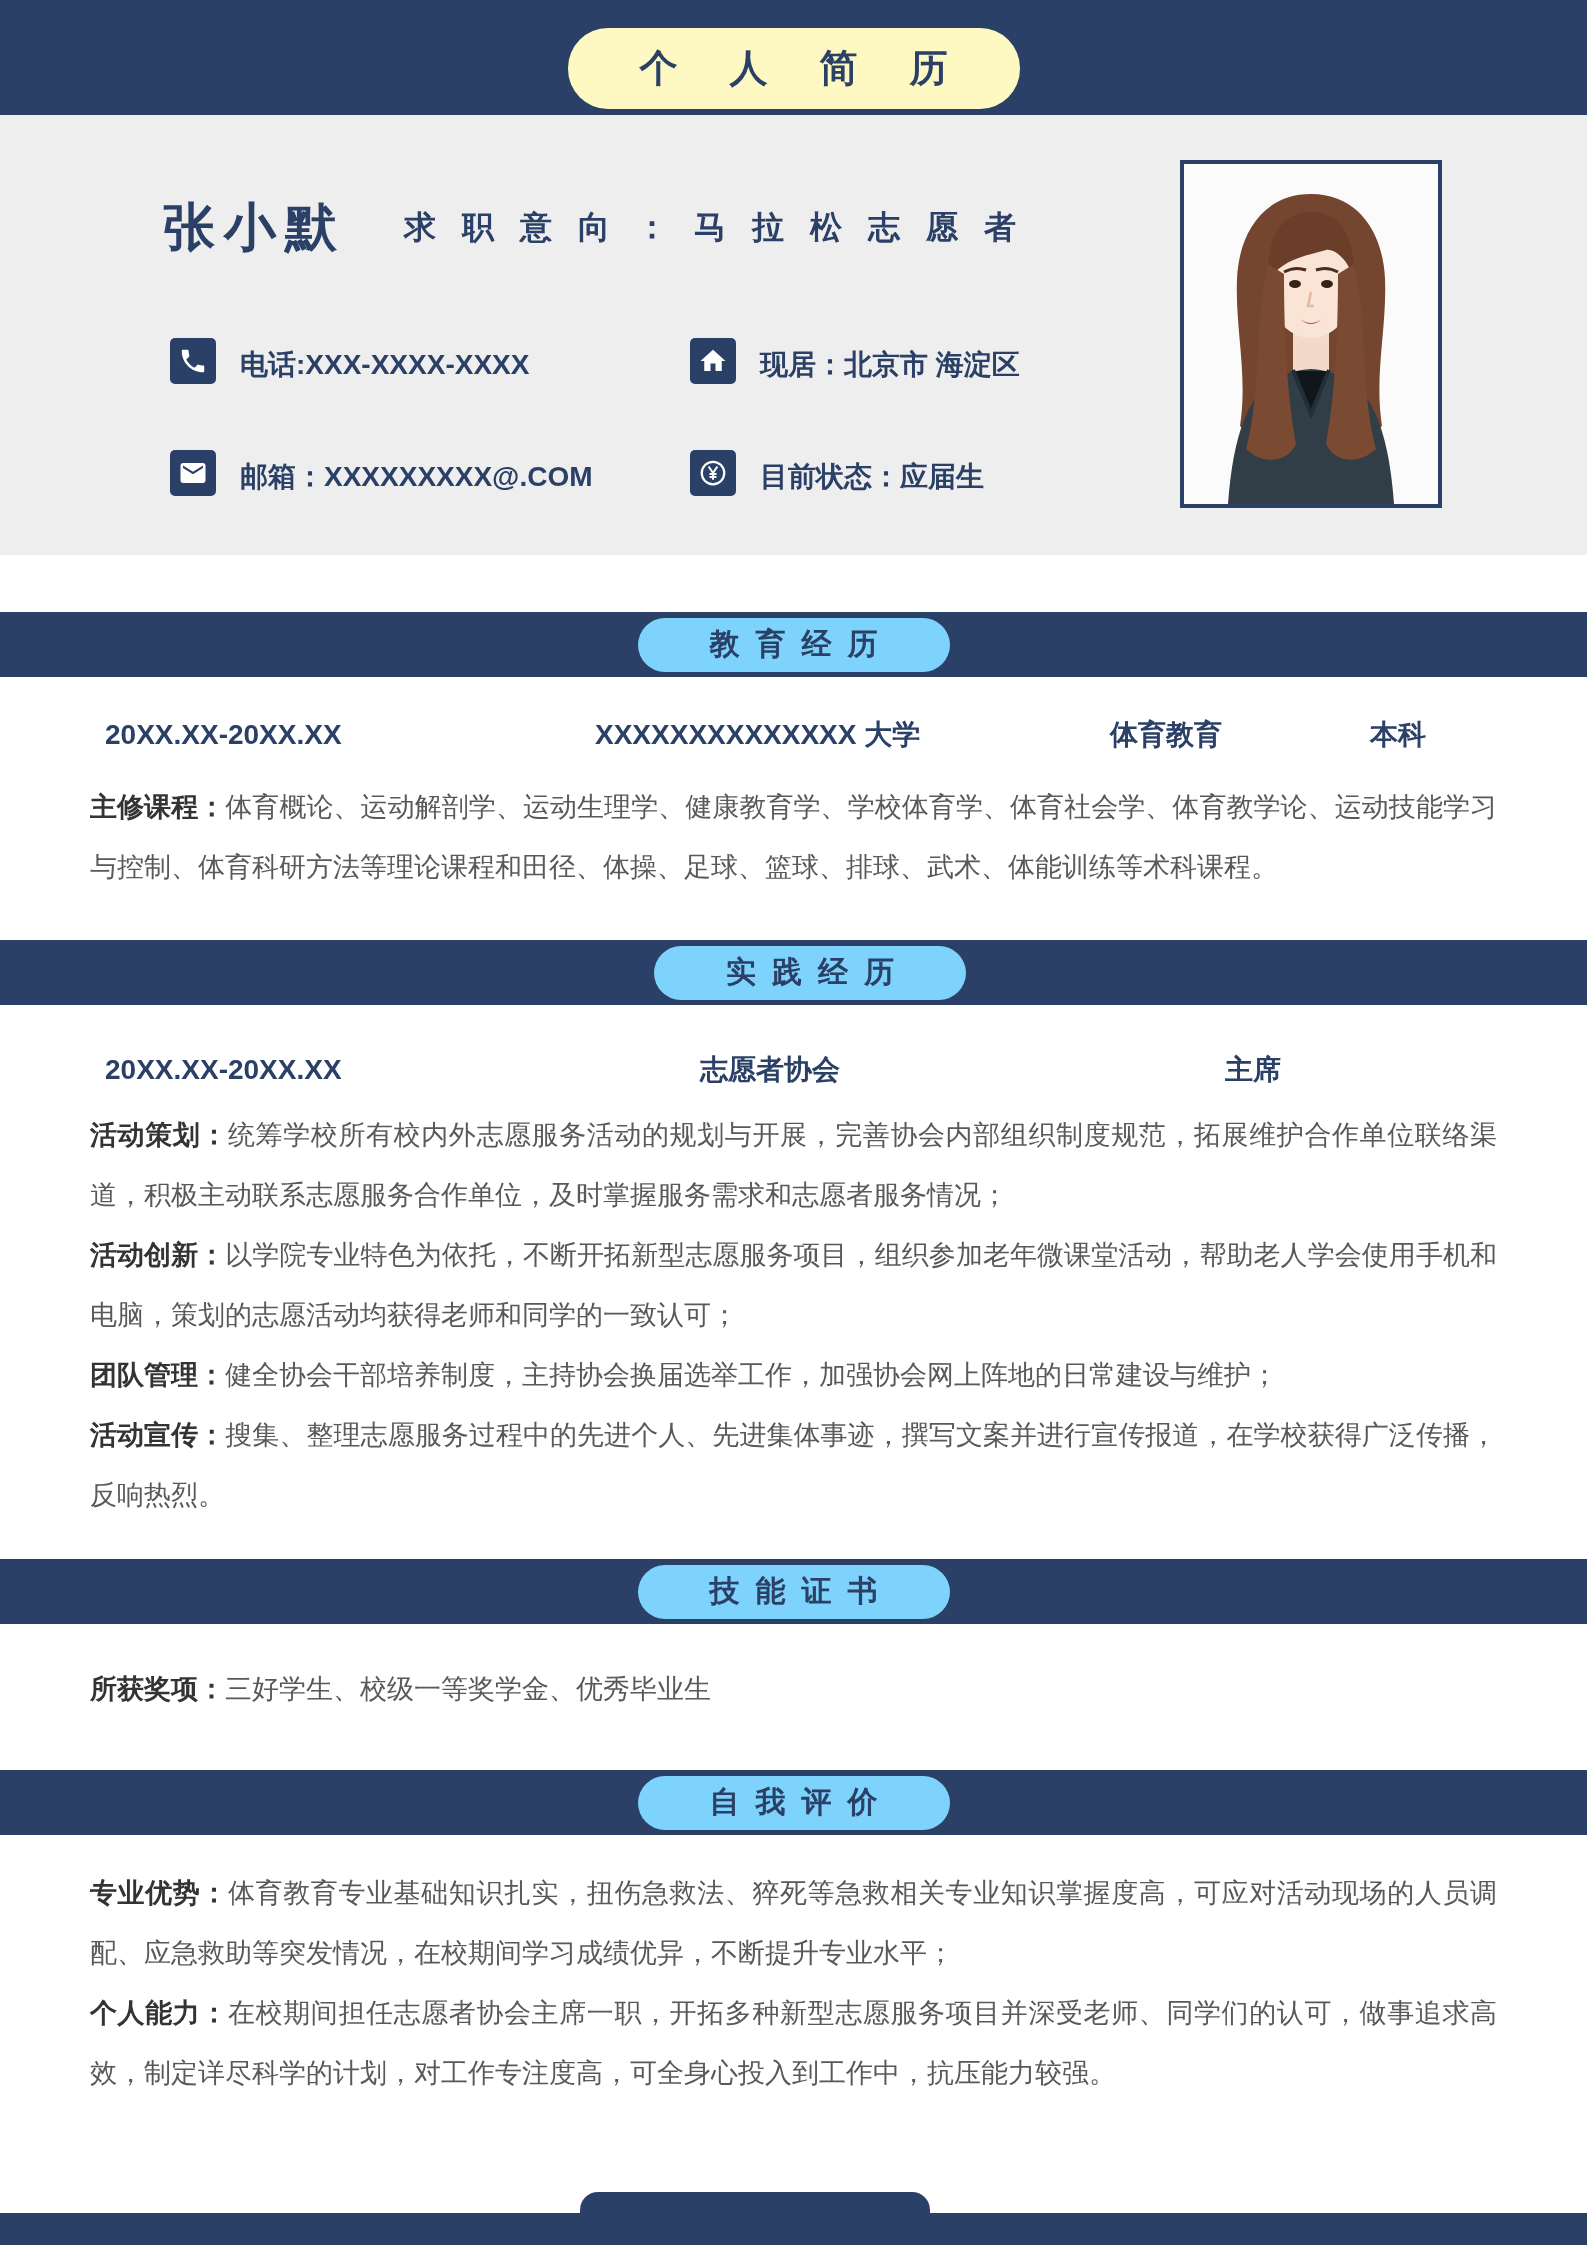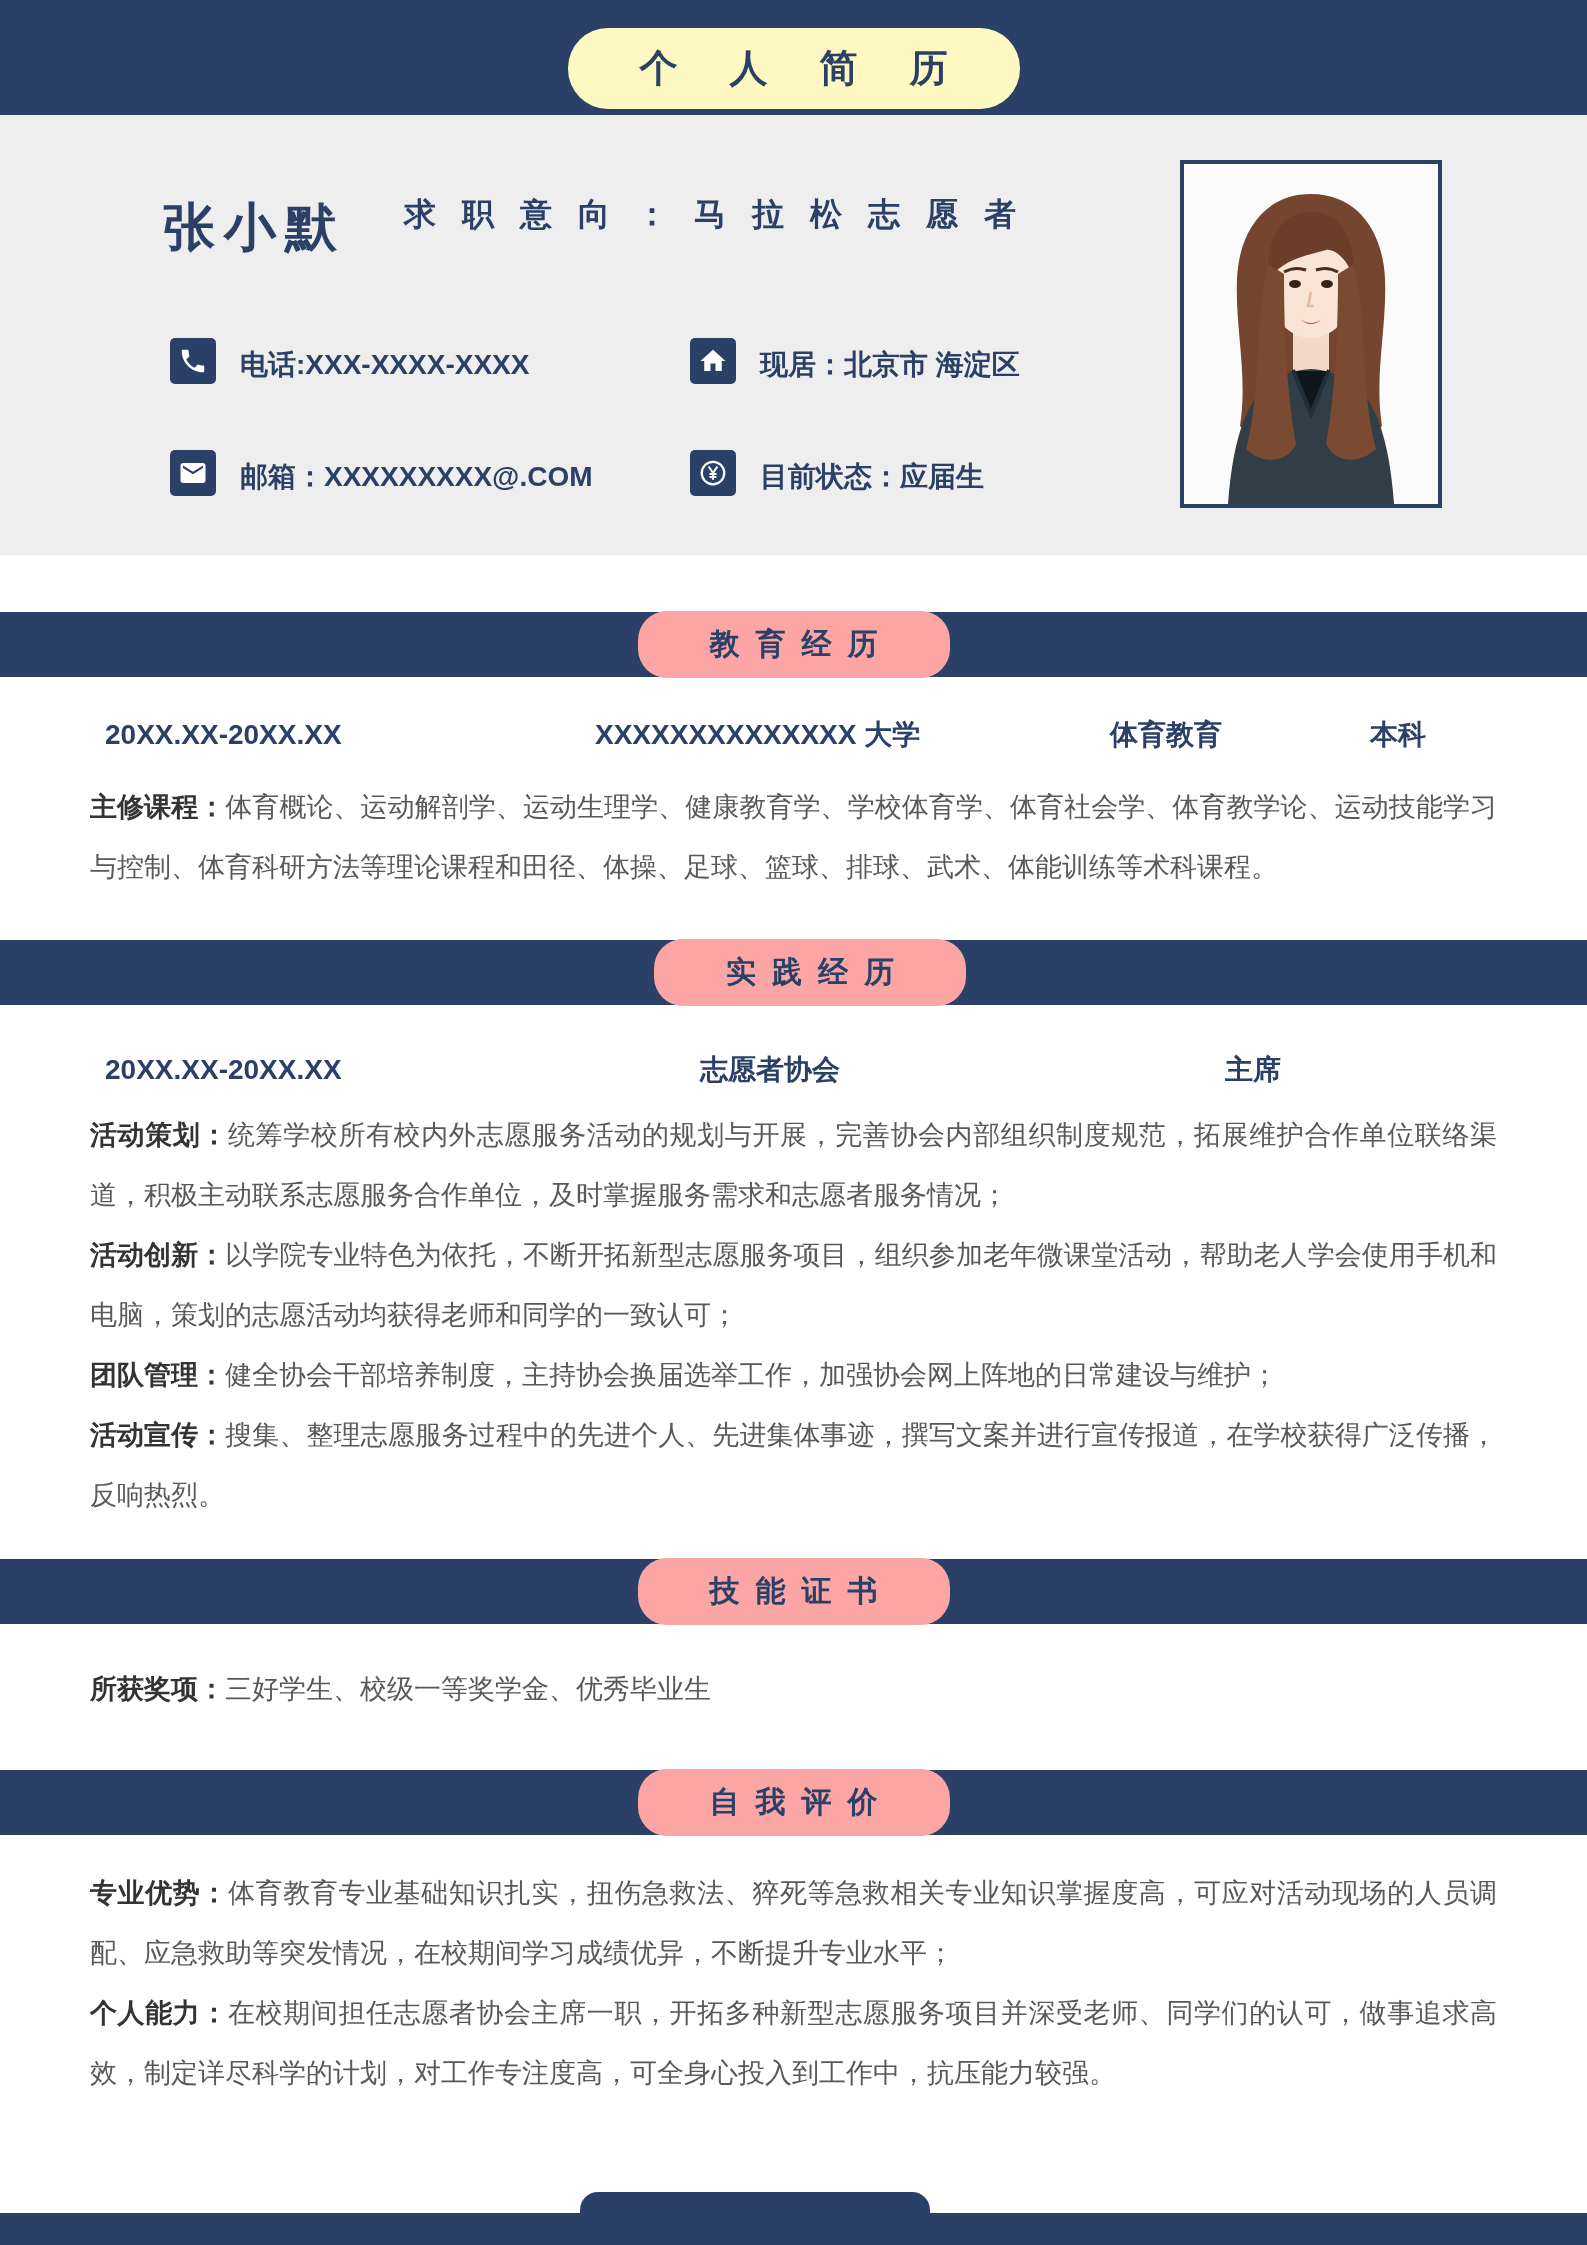--- a/index.html
+++ b/index.html
@@ -14,34 +14,34 @@
 
   
   .topbar{height:115px;background:var(--navy);display:flex;justify-content:center;align-items:flex-start;}
   .title-pill{margin-top:28px;min-width:452px;height:81px;border-radius:40px;background:#fef9c3;
     display:flex;align-items:center;justify-content:center;color:var(--navy);
     font-size:38px;font-weight:bold;padding:0 60px;}
   .title-pill span{letter-spacing:52px;margin-right:-52px;white-space:nowrap;}
 
   
   .id-header{position:relative;height:440px;background:var(--header-bg);}
-  .name-row{position:absolute;left:163px;top:78px;display:flex;align-items:flex-start;}
+  .name-row{position:absolute;left:163px;top:78px;display:flex;align-items:center;}
   .name{margin:0;font-size:52px;font-weight:bold;color:var(--navy);letter-spacing:9px;white-space:nowrap;}
   .intention{margin-left:58px;font-size:32px;font-weight:bold;color:var(--navy);letter-spacing:26px;white-space:nowrap;}
   .contact-grid{position:absolute;left:170px;top:223px;display:grid;grid-template-columns:520px auto;row-gap:66px;}
   .contact-item{display:flex;align-items:flex-end;gap:24px;}
   .cicon{width:46px;height:46px;background:var(--navy);border-radius:5px;display:flex;align-items:center;justify-content:center;flex:0 0 auto;}
   .cicon svg{width:30px;height:30px;display:block;}
   .ctext{font-size:28px;font-weight:bold;color:var(--navy);white-space:nowrap;}
   .photo{position:absolute;left:1180px;top:45px;width:262px;height:348px;border:4px solid var(--navy);background:#fbfbfc;}
   .photo svg{width:100%;height:100%;display:block;}
 
   
   .section-bar{height:65px;background:var(--navy);display:flex;justify-content:center;align-items:center;}
-  .section-pill{min-width:312px;height:67px;border-radius:29px;background:#fca5a5;display:flex;align-items:center;justify-content:center;
+  .section-pill{min-width:312px;height:54px;border-radius:29px;background:#7dd3fc;display:flex;align-items:center;justify-content:center;
     color:var(--navy);font-size:30px;font-weight:bold;padding:0 40px;}
   .section-pill span{letter-spacing:16px;margin-right:-16px;white-space:nowrap;}
   .bar-education{margin-top:57px;}
   .bar-practice{margin-top:43px;padding-left:33px;}
   .bar-skills{margin-top:34px;}
   .bar-eval{margin-top:51px;}
 
   
   .entry-row{position:relative;height:40px;font-size:28px;font-weight:bold;color:var(--navy);}
   .entry-row span{position:absolute;top:0;line-height:40px;white-space:nowrap;}

